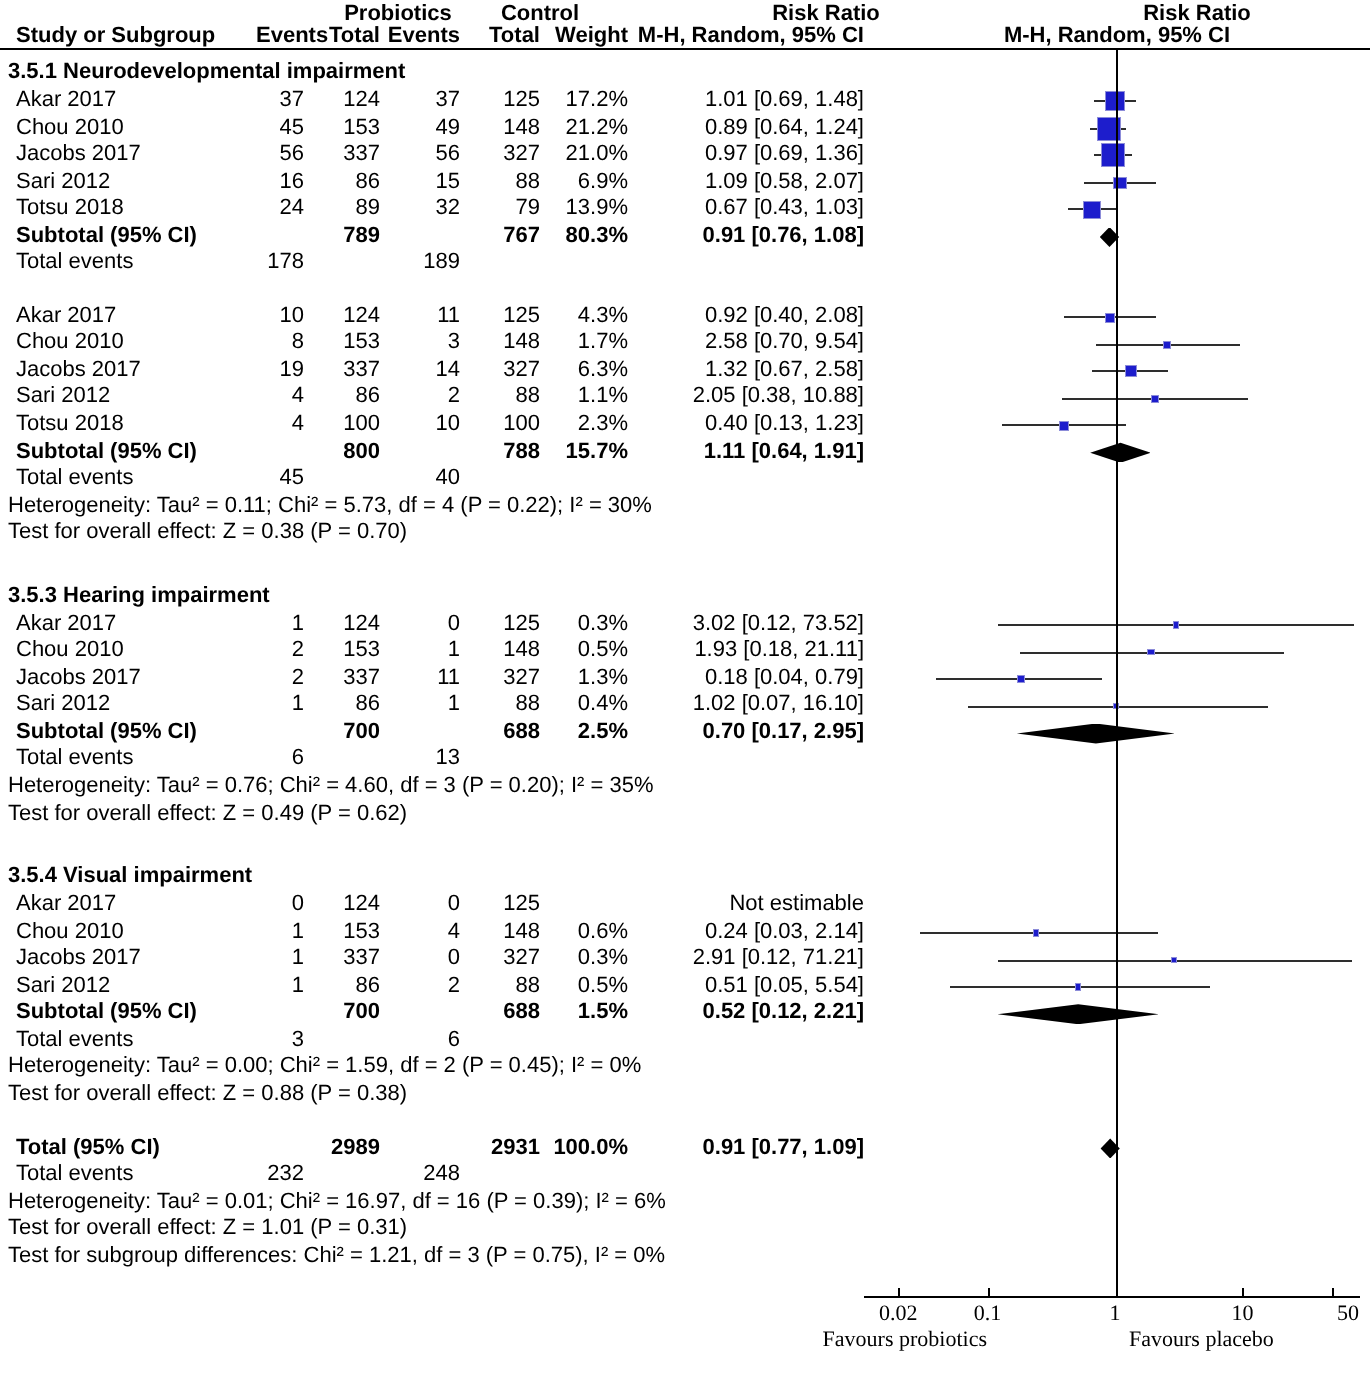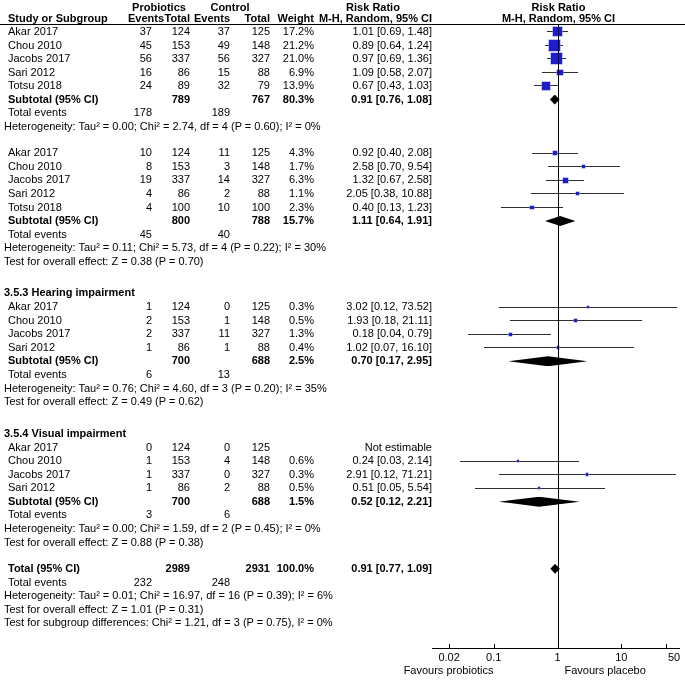--- a/index.html
+++ b/index.html
@@ -2,39 +2,39 @@
 <html><head>
 <meta charset="utf-8">
 <style>
   html,body{margin:0;padding:0;background:#fff;}
   .fig{
     position:relative;width:685px;height:689px;background:#ffffff;
     font-family:"Liberation Sans","DejaVu Sans",sans-serif;font-size:11px;color:#000;
     overflow:hidden;
   }
   .grid8{display:grid;grid-template-columns:128px 24px 38px 40px 40px 44px 118px 253px;}
-  .grid6{display:grid;grid-template-columns:128px 62px 80px 44px 118px 253px;}
+  .grid6{display:grid;grid-template-columns:128px 62px 80px 44px 118px 253px;padding-left:40px;}
   .hdr{border-bottom:1.5px solid #000;padding-top:2px;}
   .hdr .hrow{height:11px;line-height:11px;align-items:end;}
   .bold{font-weight:bold;}
   .center{text-align:center;}
   .right{text-align:right;}
   .c{white-space:nowrap;overflow:visible;}
   .row{height:13.55px;line-height:13.55px;align-items:center;white-space:nowrap;}
   .row.title{height:19px;line-height:19px;}
   .row.title .c{align-self:end;line-height:16px;}
   .row.gap{height:13px;}
   .study{padding-left:8px;}
   .span7{grid-column:1/8;padding-left:4px;}
   .plotcell{position:relative;height:100%;}
   .ciline{position:absolute;height:1px;background:#2e2e2e;}
   .marker{position:absolute;background:#1d1dcc;box-shadow:0 0 0 0.5px #8c8cd9;}
   .diamond{position:absolute;background:#000;}
   .nullline{position:absolute;width:1px;background:#000;}
-  .axis{position:absolute;left:0;width:628px;height:47px;}
+  .axis{position:absolute;left:0;width:628px;height:47px;font-family:Liberation Serif, serif;}
   .axline{position:absolute;height:1px;background:#000;}
   .tick{position:absolute;width:1px;height:4px;background:#000;}
   .ticklabel{position:absolute;transform:translateX(-50%);white-space:nowrap;}
   .fav{position:absolute;white-space:nowrap;text-align:center;}
 </style>
 </head>
 <body>
 
 <div class="fig">
 
@@ -53,20 +53,23 @@
       <div class="c bold right">Total</div>
       <div class="c bold right">Events</div>
       <div class="c bold right">Total</div>
       <div class="c bold right">Weight</div>
       <div class="c bold right">M-H, Random, 95% CI</div>
       <div class="c bold center">M-H, Random, 95% CI</div>
     </div>
   </div>
 
   <div id="rows">
+      <div class="grid8 row title">
+        <div class="c span7 bold">3.5.1 Neurodevelopmental impairment</div>
+      </div>
       <div class="grid8 row ">
         <div class="c study">Akar 2017</div>
         <div class="c right">37</div>
         <div class="c right">124</div>
         <div class="c right">37</div>
         <div class="c right">125</div>
         <div class="c right">17.2%</div>
         <div class="c right">1.01 [0.69, 1.48]</div>
         <div class="c plotcell">
           <div class="ciline" style="left: 115.2px; width: 21.2px; top: 6.3px;"></div>
@@ -135,23 +138,20 @@
         <div class="c right bold">0.91 [0.76, 1.08]</div>
         <div class="c plotcell">
           <div class="diamond" style="left: 117.9px; width: 9.7px; height: 10px; top: 1.8px; clip-path: polygon(0px 50%, 50% 0px, 100% 50%, 50% 100%);"></div>
         </div>
       </div>
       <div class="grid8 row ">
         <div class="c study">Total events</div>
         <div class="c right">178</div>
         <div class="c "></div>
         <div class="c right">189</div>
-      </div>
-      <div class="grid8 row ">
-        <div class="c span7">Heterogeneity: Tau² = 0.00; Chi² = 2.74, df = 4 (P = 0.60); I² = 0%</div>
       </div>
       <div class="grid8 row gap"></div>
       <div class="grid8 row ">
         <div class="c study">Akar 2017</div>
         <div class="c right">10</div>
         <div class="c right">124</div>
         <div class="c right">11</div>
         <div class="c right">125</div>
         <div class="c right">4.3%</div>
         <div class="c right">0.92 [0.40, 2.08]</div>

